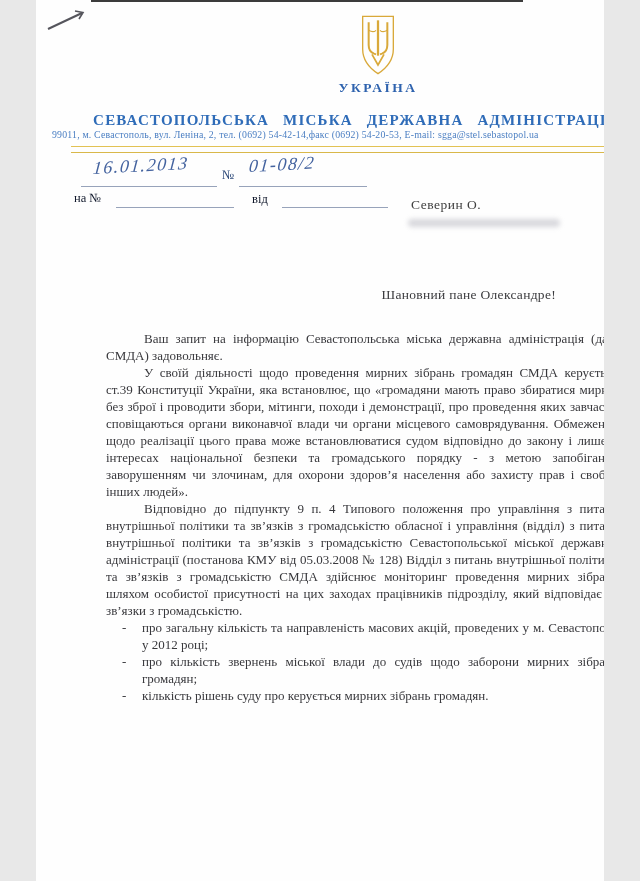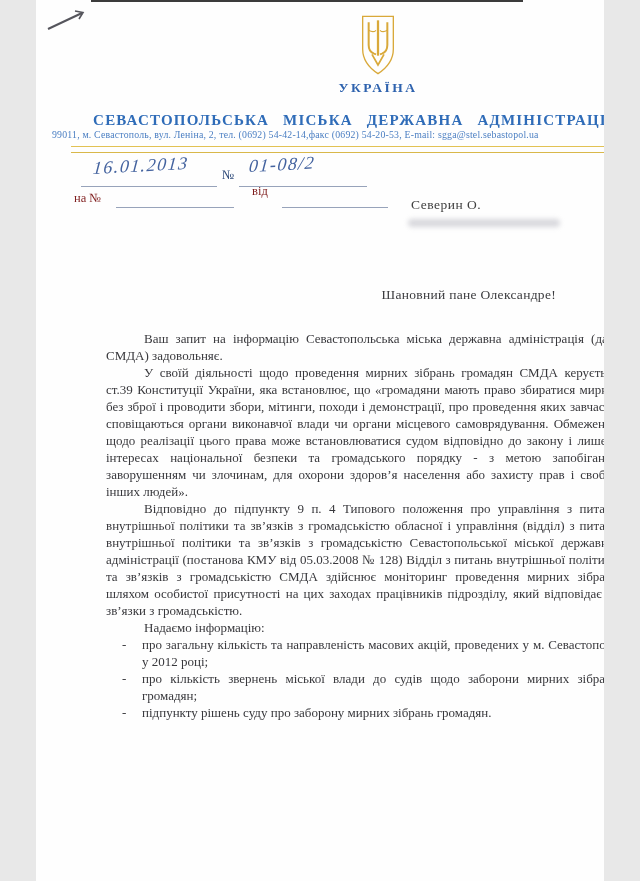--- a/index.html
+++ b/index.html
@@ -34,23 +34,23 @@
     font-style:italic;color:#44639f;letter-spacing:1.5px;
     font-size:18px;transform:rotate(-3deg) skewX(-8deg);transform-origin:left bottom;
     display:inline-block;white-space:nowrap;
   }
   .hand-date{position:absolute;left:56px;top:158px;}
   .no-sign{position:absolute;left:186px;top:167px;color:#2e4a7a;font-size:13px;}
   .hand-number{position:absolute;left:212px;top:156px;}
   .u-line{position:absolute;height:1px;border-bottom:1px solid #97a3ba;}
   .ul-1{left:45px;top:185px;width:136px;}
   .ul-2{left:203px;top:185px;width:128px;}
-  .ref-label{position:absolute;color:#7f1d1d;font-size:12.5px;}
+  .ref-label{position:absolute;color:#0f172a;font-size:12.5px;}
   .lbl-na{left:38px;top:191px;}
-  .lbl-vid{left:216px;top:184px;}
+  .lbl-vid{left:216px;top:192px;}
   .ul-3{left:80px;top:206px;width:118px;}
   .ul-4{left:246px;top:206px;width:106px;}
   
   .addressee-name{position:absolute;left:375px;top:197px;font-size:13.5px;color:#404040;letter-spacing:.5px;}
   .redacted{
     position:absolute;left:372px;top:219px;width:152px;height:8px;
     background:#b9b9c2;filter:blur(2.5px);opacity:.55;border-radius:4px;
   }
   
   .salutation{
@@ -112,32 +112,31 @@
 
   <div class="addressee-name">Северин О.</div>
   <div class="redacted"></div>
 
   <div class="salutation">Шановний пане Олександре!</div>
 
   <div class="body-text">
     <p>Ваш запит на інформацію Севастопольська міська державна адміністрація (далі СМДА) задовольняє.</p>
     <p>У своїй діяльності щодо проведення мирних зібрань громадян СМДА керується ст.39 Конституції України, яка встановлює, що «громадяни мають право збиратися мирно, без зброї і проводити збори, мітинги, походи і демонстрації, про проведення яких завчасно сповіщаються органи виконавчої влади чи органи місцевого самоврядування. Обмеження щодо реалізації цього права може встановлюватися судом відповідно до закону і лише в інтересах національної безпеки та громадського порядку - з метою запобігання заворушенням чи злочинам, для охорони здоров’я населення або захисту прав і свобод інших людей».</p>
     <p>Відповідно до підпункту 9 п. 4 Типового положення про управління з питань внутрішньої політики та зв’язків з громадськістю обласної і управління (відділ) з питань внутрішньої політики та зв’язків з громадськістю Севастопольської міської державної адміністрації (постанова КМУ від 05.03.2008 № 128) Відділ з питань внутрішньої політики та зв’язків з громадськістю СМДА здійснює моніторинг проведення мирних зібрань шляхом особистої присутності на цих заходах працівників підрозділу, який відповідає за зв’язки з громадськістю.</p>
-    <p>Надаємо інформацію:</p>
     <div class="list">
       <div class="list-item">
         <span class="marker">-</span>
         <span>про загальну кількість та направленість масових акцій, проведених у м. Севастополь у 2012 році;</span>
       </div>
       <div class="list-item">
         <span class="marker">-</span>
         <span>про кількість звернень міської влади до судів щодо заборони мирних зібрань громадян;</span>
       </div>
       <div class="list-item">
         <span class="marker">-</span>
-        <span>підпункту рішень суду про заборону мирних зібрань громадян.</span>
+        <span>кількість рішень суду про керується мирних зібрань громадян.</span>
       </div>
     </div>
   </div>
 
   <div class="stamp">403204</div>
 
 </div>
 
 </body></html>

